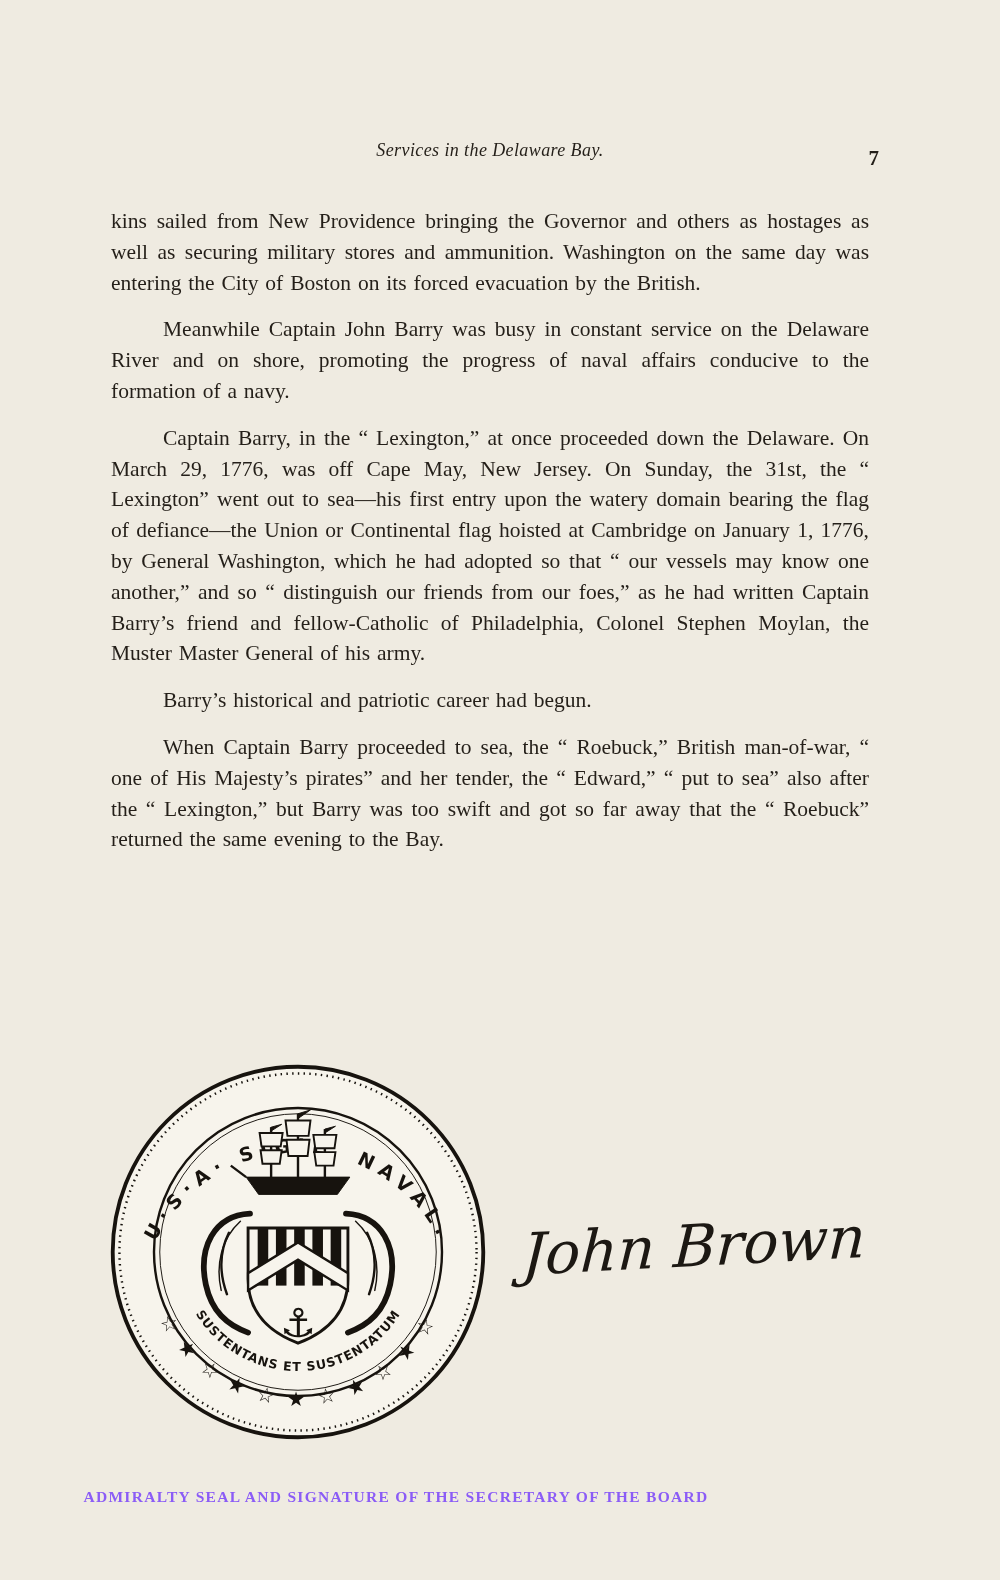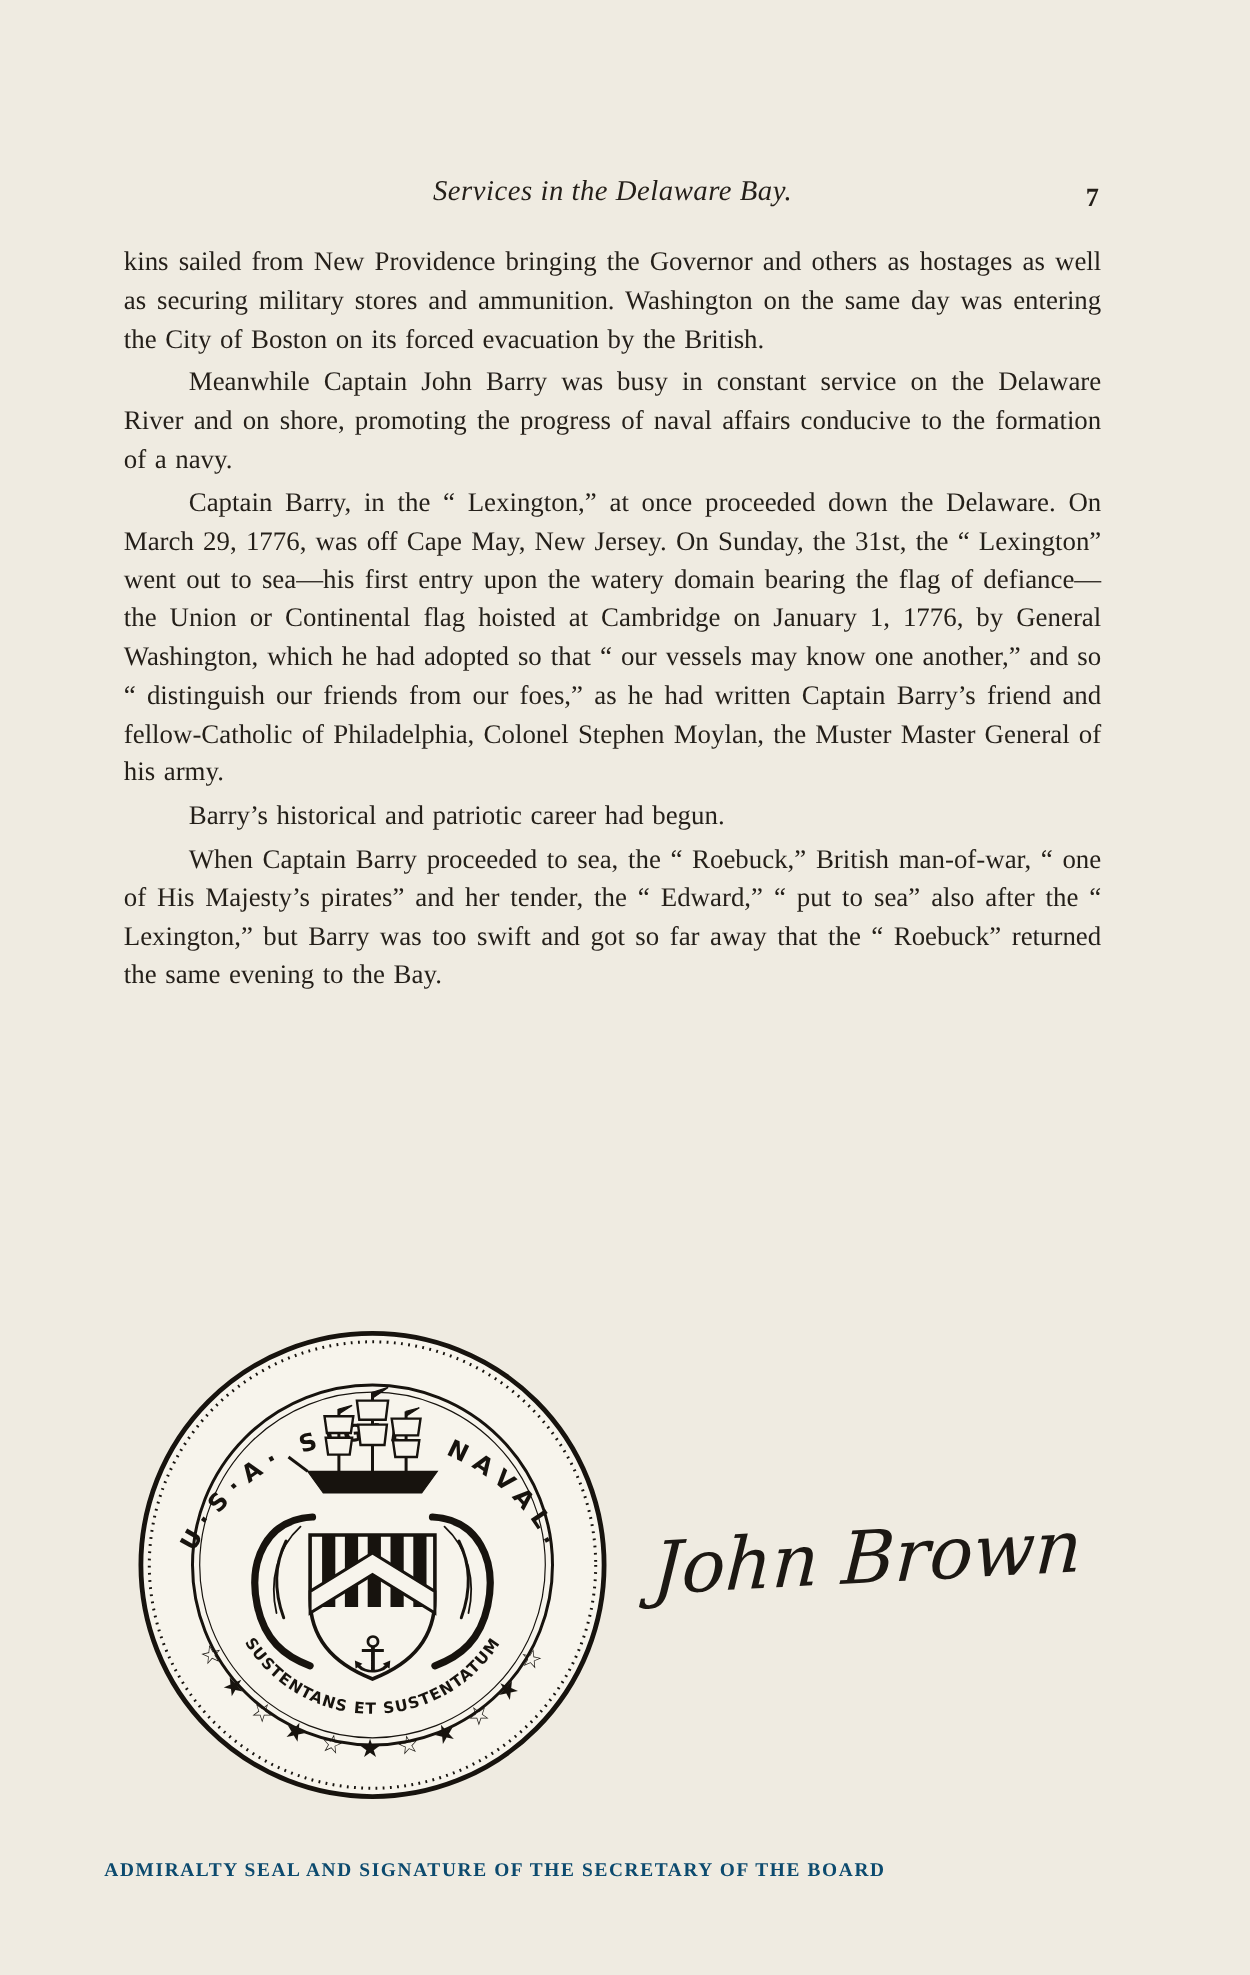--- a/index.html
+++ b/index.html
@@ -13,40 +13,40 @@
   }
   .page { position: absolute; inset: 0; }
 
   .page-header {
     position: absolute;
     top: 140px; left: 95px; width: 790px;
     text-align: center;
   }
   .running-title {
     font-style: italic;
-    font-size: 23px;
+    font-size: 18px;
     letter-spacing: 0.4px;
   }
   .page-number {
     position: absolute;
     right: 6px; top: 6px;
     font-size: 21px;
     font-weight: bold;
     font-style: normal;
   }
 
   .body-text {
     position: absolute;
     top: 190px; left: 95px; width: 790px;
     font-size: 21.5px;
     line-height: 30.8px;
     text-align: justify;
     word-spacing: 1.5px;
   }
-  .body-text p { margin: 4px; }
+  .body-text p { margin: 16px; }
   .body-text p.indent { text-indent: 52px; }
 
   .seal-figure {
     position: absolute;
     top: 1060px; left: 106px;
     width: 384px; height: 384px;
   }
   .seal-svg { width: 100%; height: 100%; }
 
   .ring-text  { font-family: "DejaVu Sans", sans-serif; font-size: 20px; letter-spacing: 7px; fill: #17130e; font-weight: bold; }
@@ -66,21 +66,21 @@
     white-space: nowrap;
   }
 
   .figure-caption {
     position: absolute;
     top: 1488px; left: 0; width: 792px;
     text-align: center;
     font-weight: bold;
     font-size: 15.5px;
     letter-spacing: 1.3px;
-    color: #0c4a6e;
+    color: #8b5cf6;
   }
 </style>
 </head>
 <body>
 
 <div class="page">
 
   <header class="page-header">
     <span class="running-title">Services in the Delaware Bay.</span>
     <span class="page-number">7</span>

